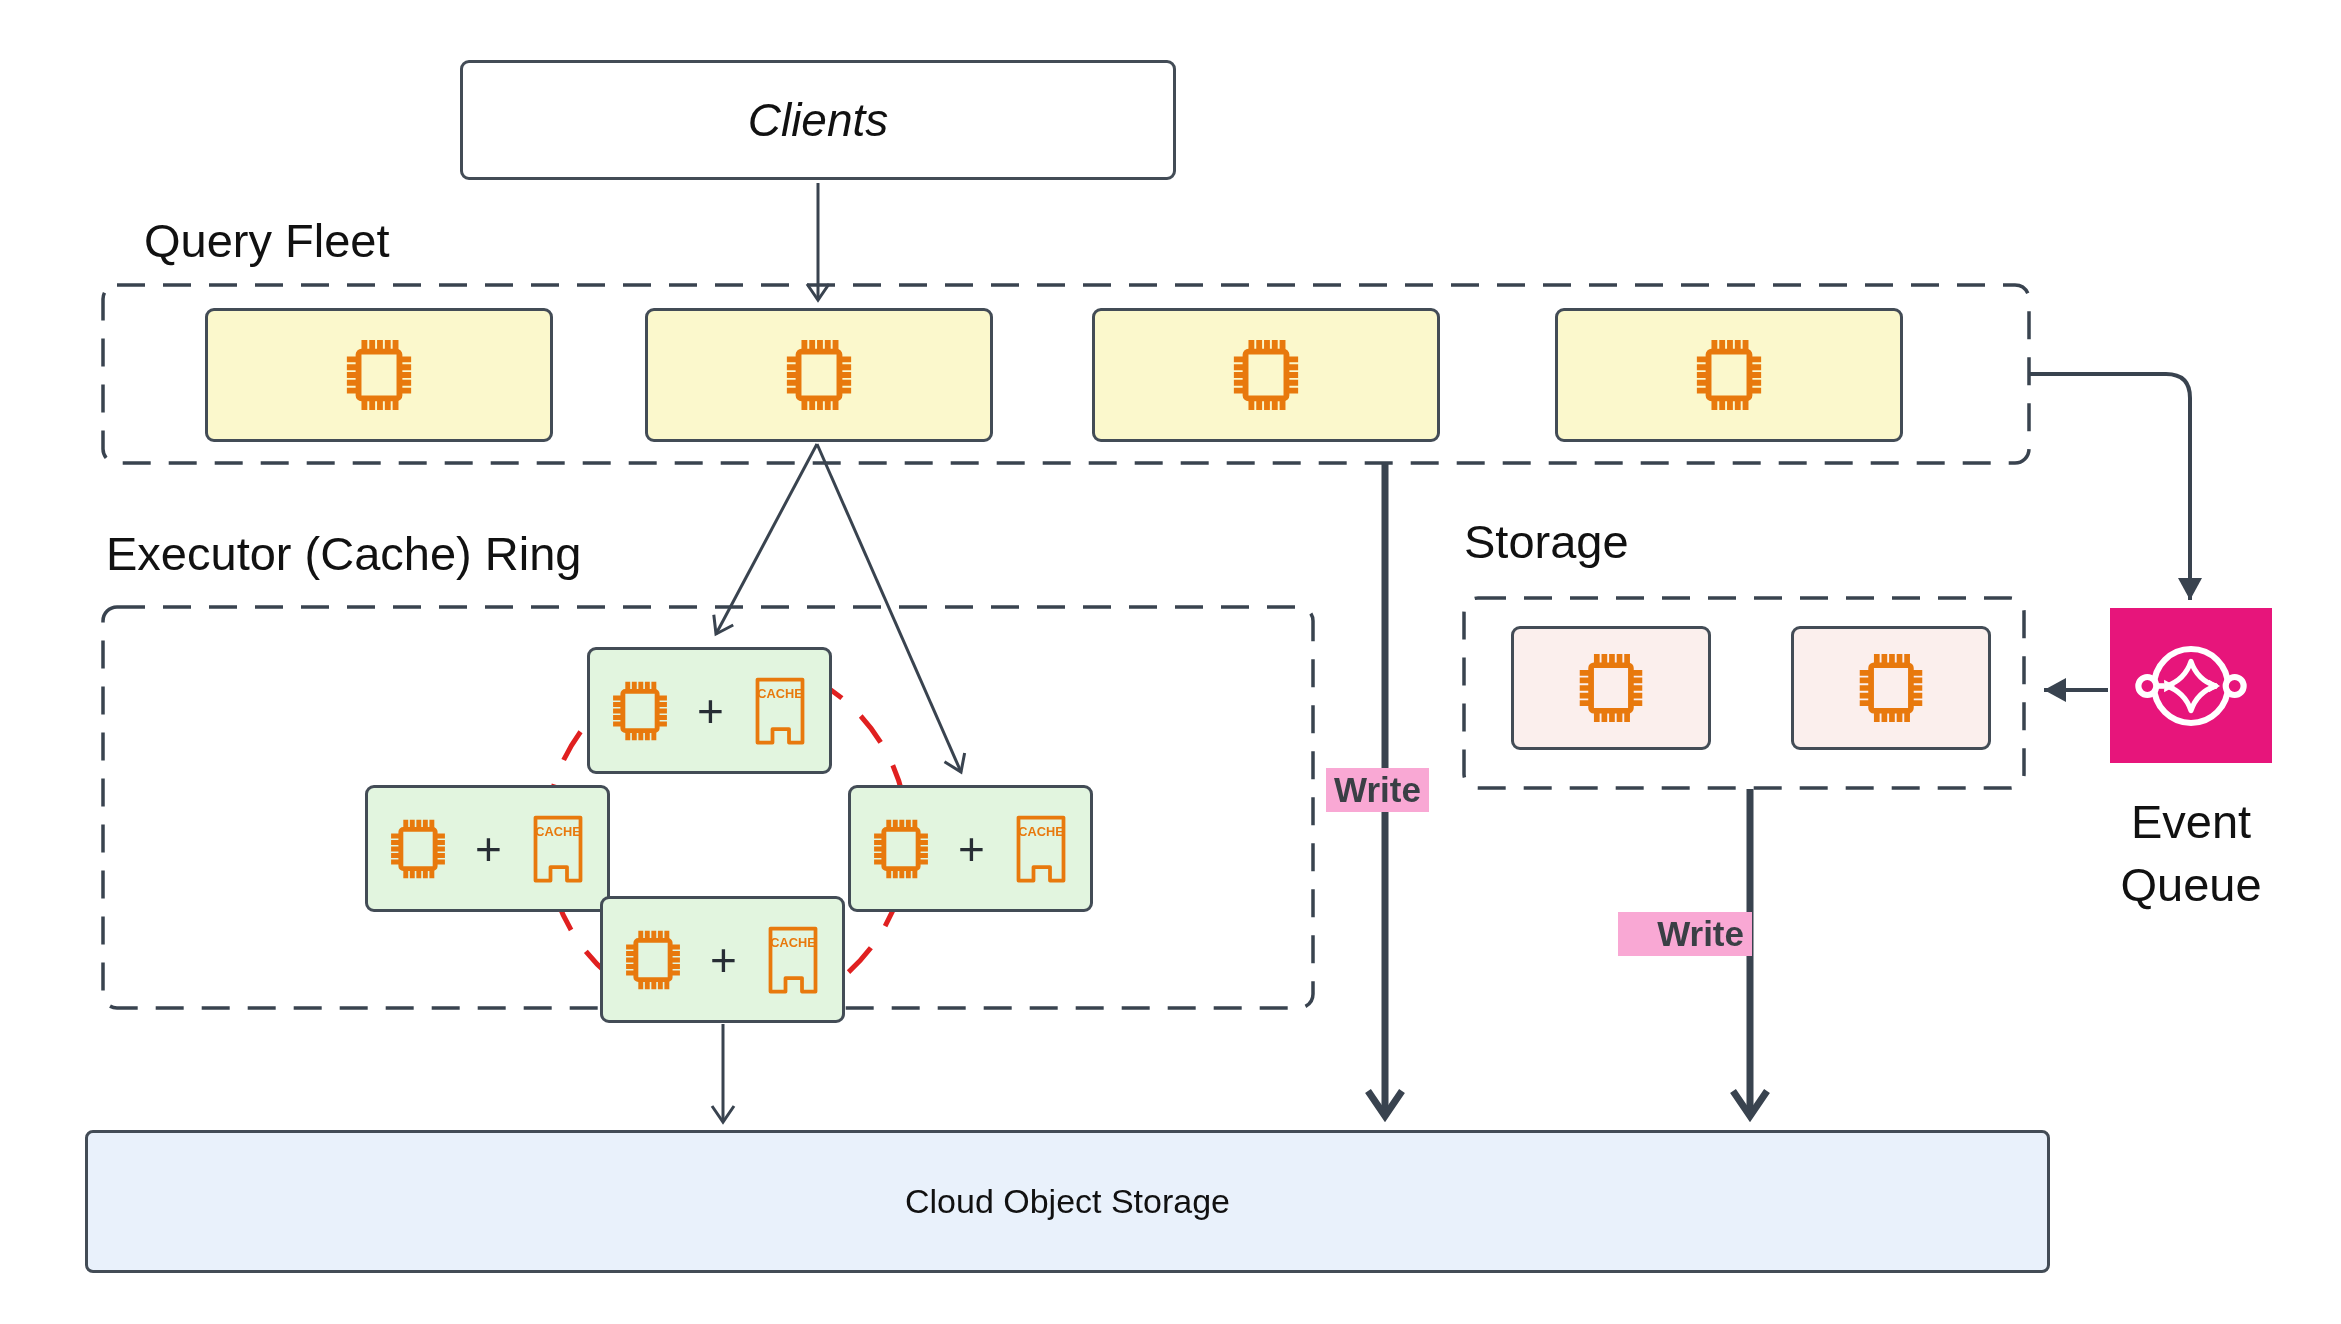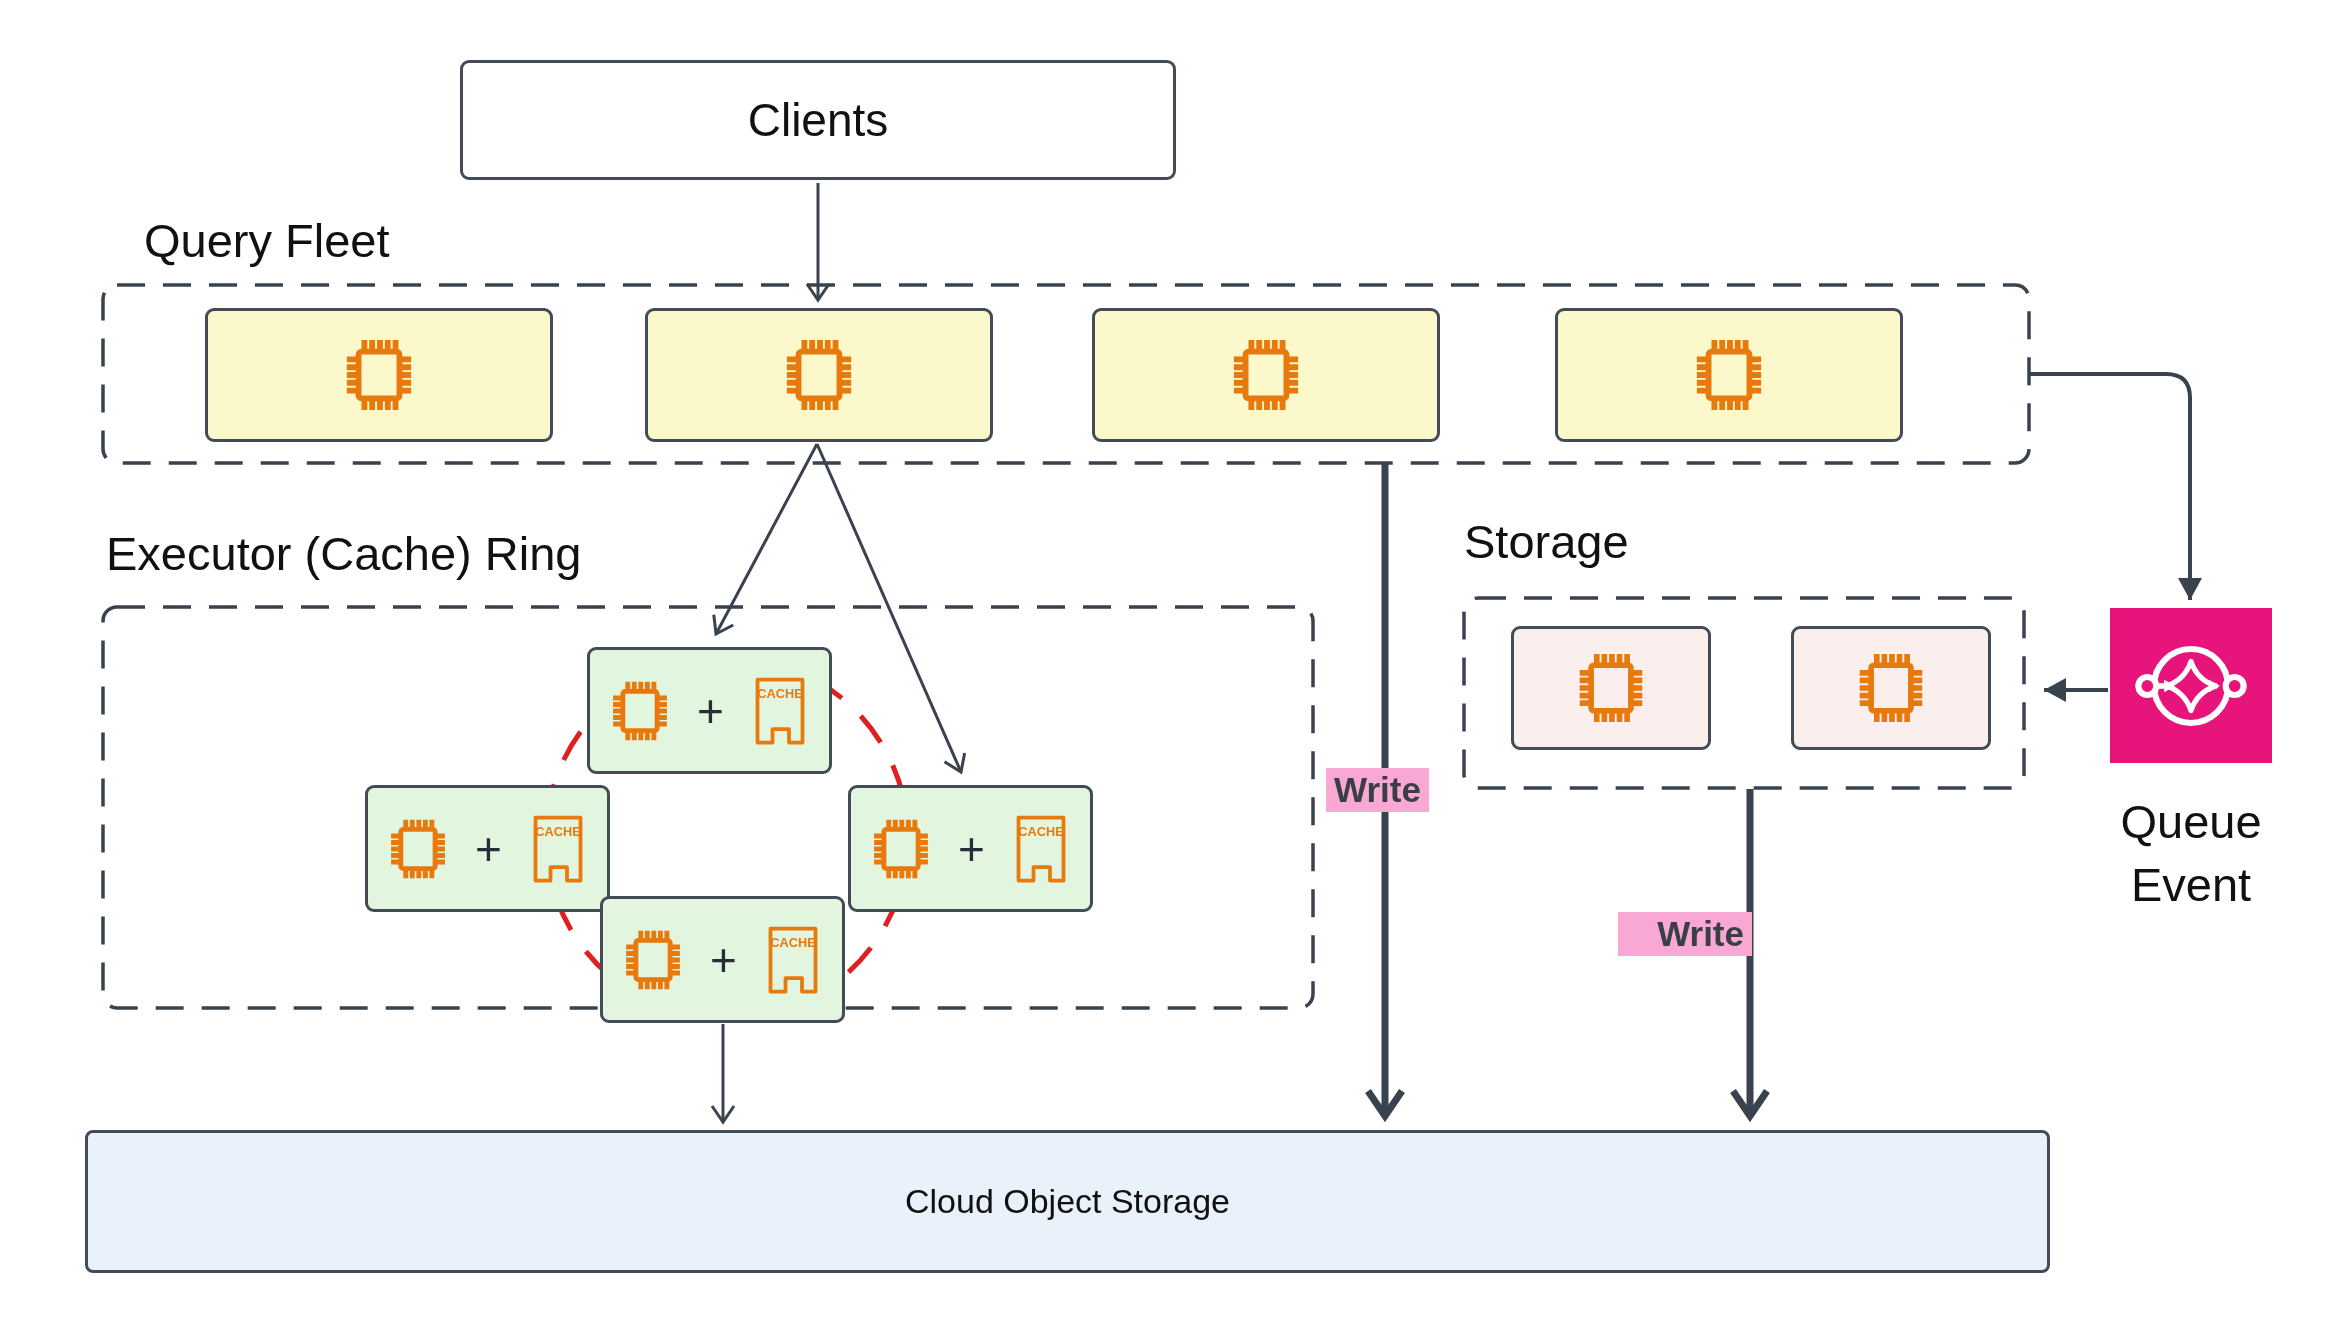--- a/index.html
+++ b/index.html
@@ -8,21 +8,21 @@
     --orange:#E8790D; --event-queue-pink:#E7157B; --ring-red:#E02020;
     --text:#111111; --write-text:#3A3F45;
   }
   html,body{margin:0;padding:0;background:#ffffff;}
   .stage{position:relative;width:2341px;height:1324px;background:#fff;overflow:hidden;
          font-family:"Liberation Sans",sans-serif;color:var(--text);}
   .layer{position:absolute;left:0;top:0;width:2341px;height:1324px;}
   svg.underlay{z-index:1;}
   .box{position:absolute;box-sizing:border-box;z-index:2;}
   .titlebox{border:3px solid var(--node-border);border-radius:9px;background:#fff;
-            display:flex;align-items:center;justify-content:center;font-size:46px;}
+            display:flex;align-items:center;justify-content:center;font-size:46px;font-style:italic;}
   .section-label{position:absolute;z-index:3;font-size:47px;color:var(--text);white-space:nowrap;}
   .node{border:3px solid var(--node-border);border-radius:9px;display:flex;
         align-items:center;justify-content:center;gap:26px;}
   .node.yellow{background:var(--yellow-fill);}
   .node.green{background:var(--green-fill);}
   .node.pink{background:var(--pink-fill);}
   .plus{font-size:46px;font-weight:400;color:#272D34;line-height:1;}
   .eq-box{position:absolute;z-index:2;background:var(--event-queue-pink);
           display:flex;align-items:center;justify-content:center;}
   .eq-label{position:absolute;z-index:3;text-align:center;font-size:47px;line-height:1.35;}
@@ -186,22 +186,22 @@
       <path class="eb-shape" stroke-width="4.5" stroke-linejoin="round" d="M50 28 Q55.5 44.5 72 50 Q55.5 55.5 50 72 Q44.5 55.5 28 50 Q44.5 44.5 50 28 Z"></path>
       <circle class="eb-shape" cx="11" cy="50" r="8" stroke-width="5.5"></circle>
       <circle class="eb-shape" cx="89" cy="50" r="8" stroke-width="5.5"></circle>
       <path class="eb-stroke" d="M21 50 H26" stroke-width="5"></path>
       <path class="eb-fill" d="M26 44.5 L36 50 L26 55.5 Z"></path>
       <path class="eb-stroke" d="M68 50 H73" stroke-width="5"></path>
       <path class="eb-fill" d="M66 44.5 L76 50 L66 55.5 Z"></path>
     </svg>
   </div>
   <div class="eq-label" style="left:2051px;top:790px;width:280px;">
+    <span>Event</span>
     <span>Queue</span>
-    <span>Event</span>
   </div>
 
   <div class="write-label" style="left:1326px;top:768px;">Write</div>
   <div class="write-label right" style="left:1618px;top:912px;width:118px;">Write</div>
 
   <div class="box storage" style="left:85px;top:1130px;width:1965px;height:143px;">
     <span>Cloud Object Storage</span>
   </div>
 
 </div>

